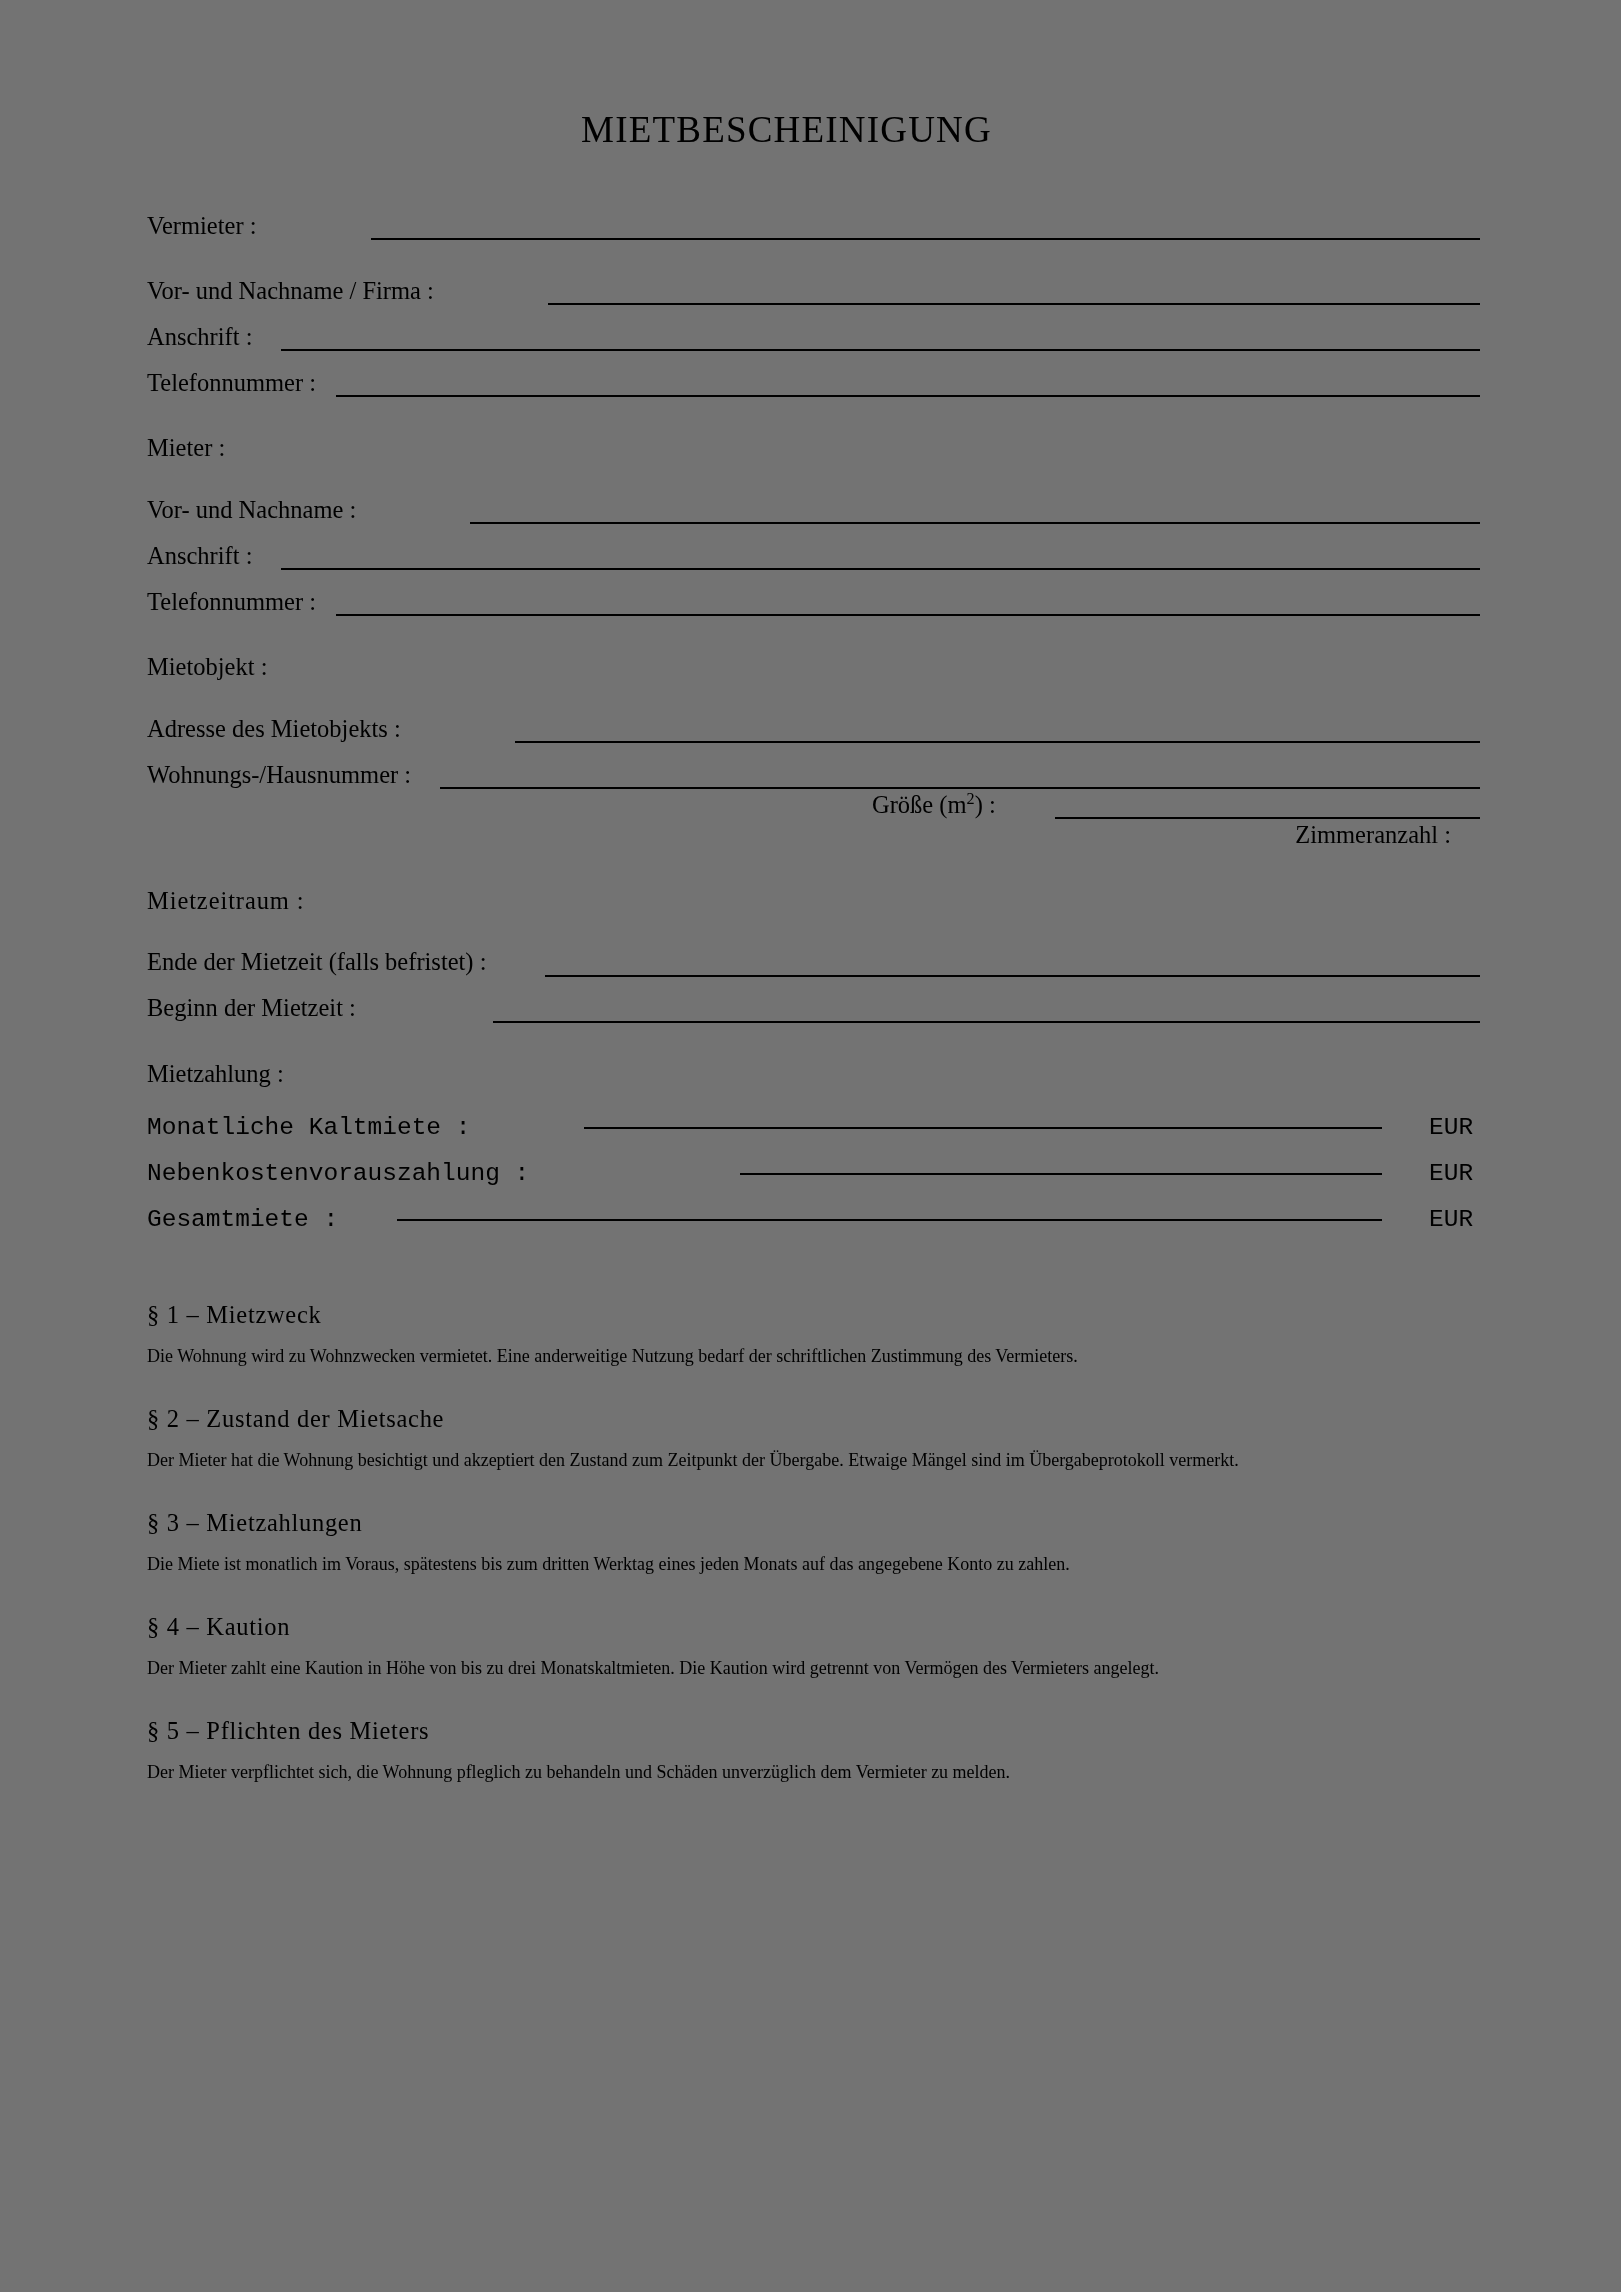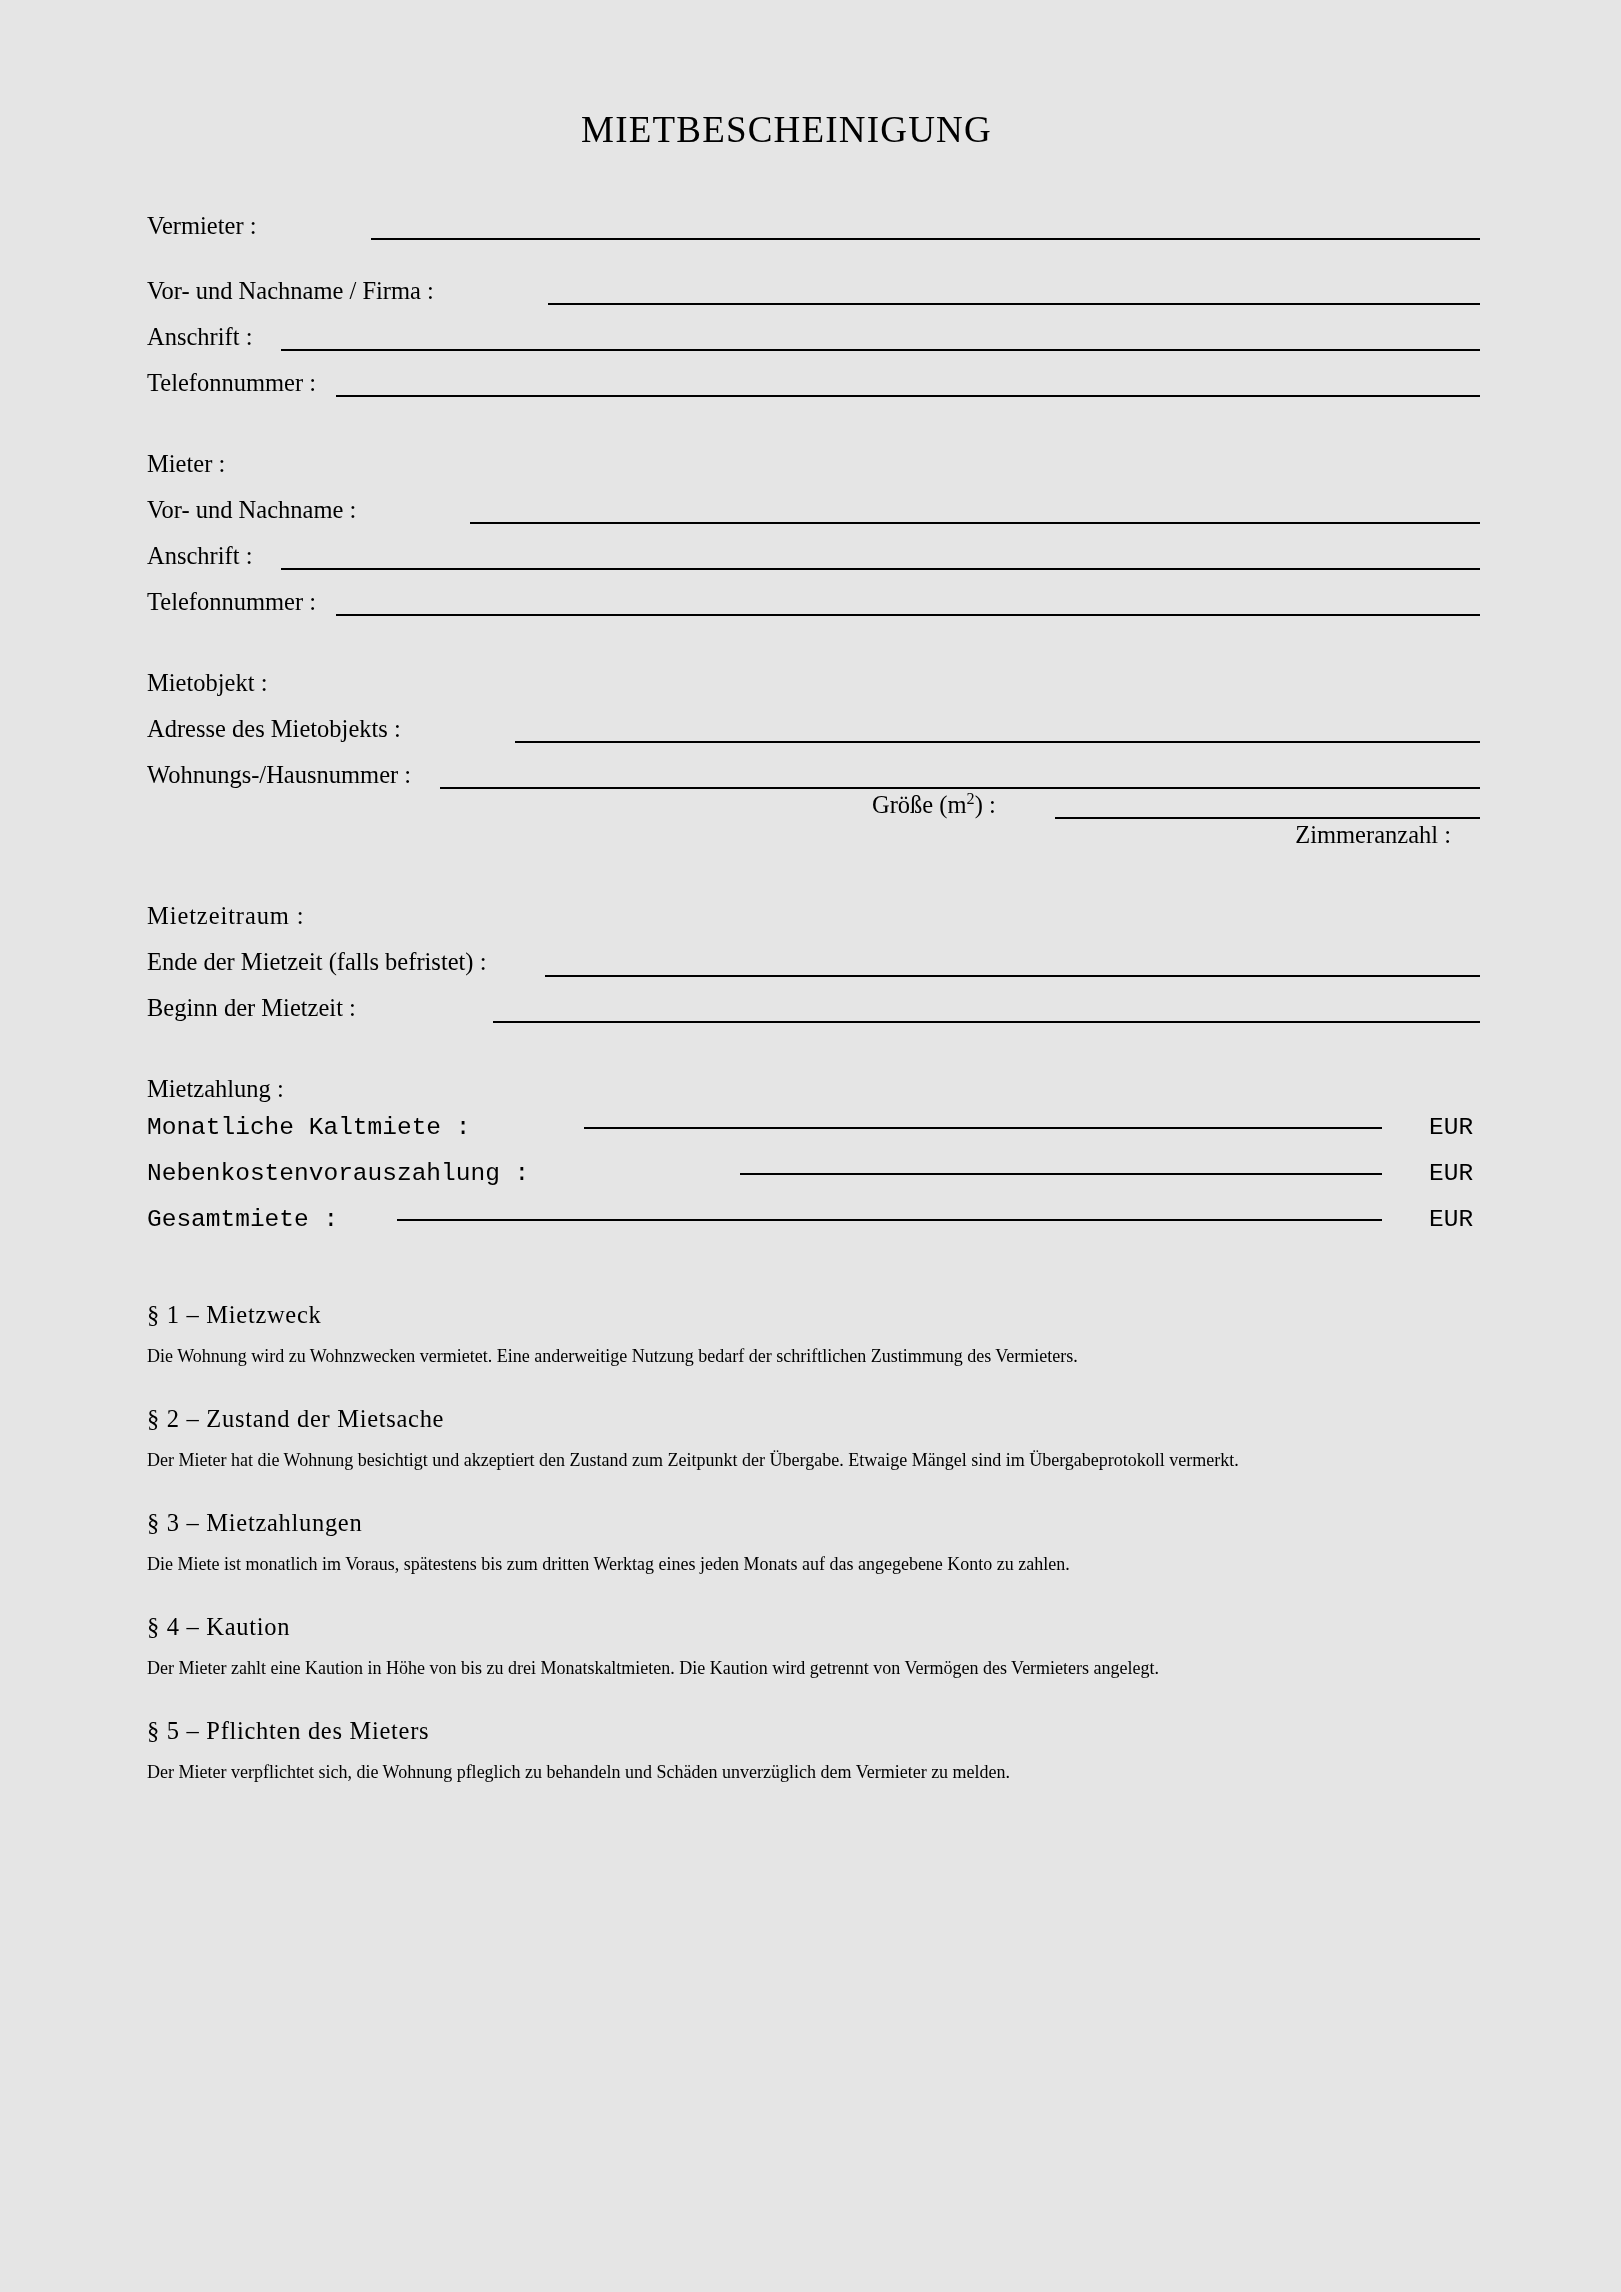--- a/index.html
+++ b/index.html
@@ -10,21 +10,21 @@
   }
   body {
     font-family: "Liberation Serif", "DejaVu Serif", serif;
     color: #000000;
   }
   .page {
     position: relative;
     width: 1621px;
     height: 2293px;
     margin: 0 auto;
-    background: #e5e5e5;
+    background: #737373;
     overflow: hidden;
     box-sizing: border-box;
   }
   .content {
     position: absolute;
     left: 147px;
     top: 0;
     width: 1333px;
   }
 
@@ -50,21 +50,20 @@
 
   .row {
     display: flex;
     align-items: flex-end;
     min-height: 46px;
     position: relative;
   }
   .row-heading {
     min-height: 46px;
     display: flex;
-    align-items: flex-end;
   }
   .label {
     font-size: 24.5px;
     line-height: 1.15;
     white-space: nowrap;
     padding-bottom: 2px;
   }
   .label.tracked {
     letter-spacing: 0.9px;
   }

